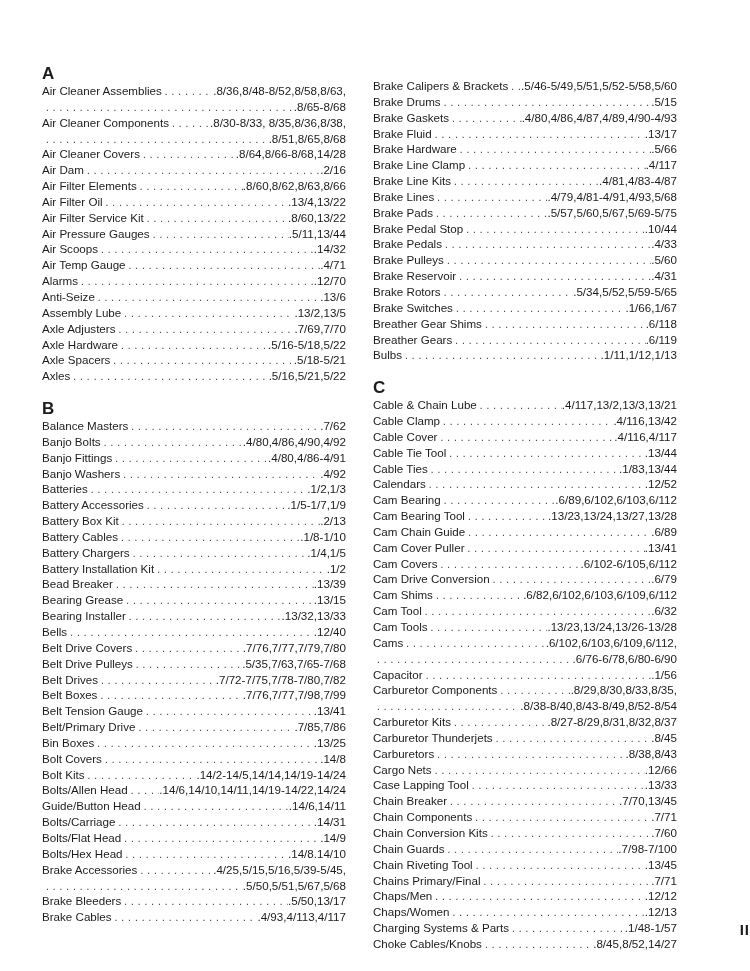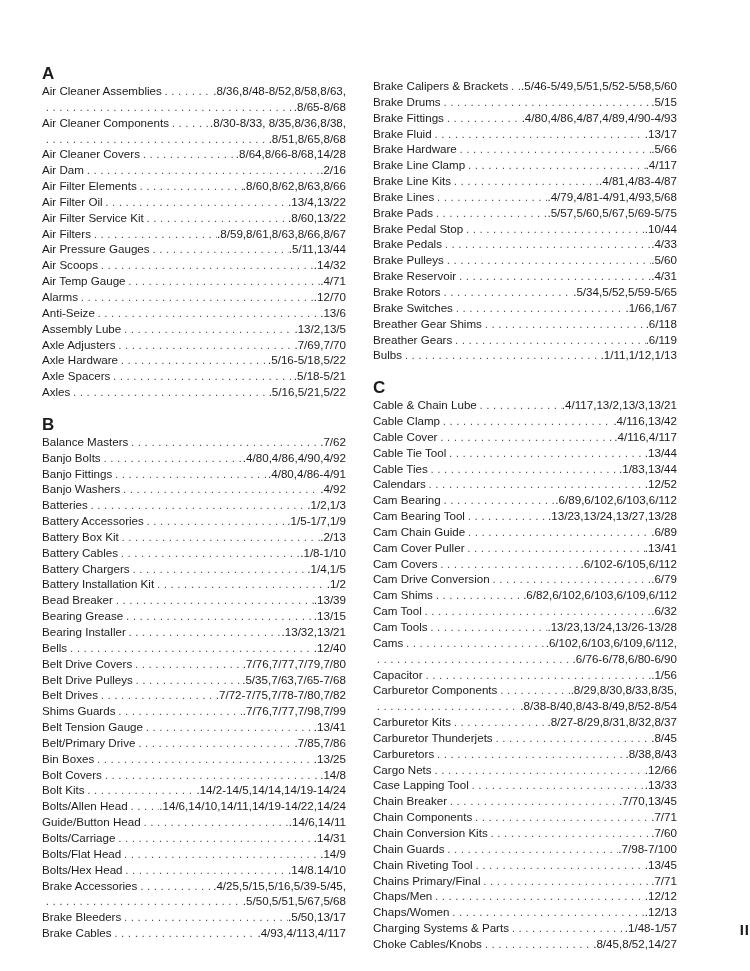--- a/index.html
+++ b/index.html
@@ -80,27 +80,20 @@
       </div>
       <div class="entry">
         <div class="line">
           <span class="term">Air Filter Service Kit</span>
           <span class="dots"></span>
           <span class="pages">.8/60,13/22</span>
         </div>
       </div>
       <div class="entry">
         <div class="line">
-          <span class="term">Air Filters</span>
-          <span class="dots"></span>
-          <span class="pages">.8/59,8/61,8/63,8/66,8/67</span>
-        </div>
-      </div>
-      <div class="entry">
-        <div class="line">
           <span class="term">Air Pressure Gauges</span>
           <span class="dots"></span>
           <span class="pages">.5/11,13/44</span>
         </div>
       </div>
       <div class="entry">
         <div class="line">
           <span class="term">Air Scoops</span>
           <span class="dots"></span>
           <span class="pages">.14/32</span>
@@ -246,21 +239,21 @@
         <div class="line">
           <span class="term">Bearing Grease</span>
           <span class="dots"></span>
           <span class="pages">.13/15</span>
         </div>
       </div>
       <div class="entry">
         <div class="line">
           <span class="term">Bearing Installer</span>
           <span class="dots"></span>
-          <span class="pages">.13/32,13/21</span>
+          <span class="pages">.13/32,13/33</span>
         </div>
       </div>
       <div class="entry">
         <div class="line">
           <span class="term">Bells</span>
           <span class="dots"></span>
           <span class="pages">.12/40</span>
         </div>
       </div>
       <div class="entry">
@@ -279,21 +272,21 @@
       </div>
       <div class="entry">
         <div class="line">
           <span class="term">Belt Drives</span>
           <span class="dots"></span>
           <span class="pages">.7/72-7/75,7/78-7/80,7/82</span>
         </div>
       </div>
       <div class="entry">
         <div class="line">
-          <span class="term">Shims Guards</span>
+          <span class="term">Belt Boxes</span>
           <span class="dots"></span>
           <span class="pages">.7/76,7/77,7/98,7/99</span>
         </div>
       </div>
       <div class="entry">
         <div class="line">
           <span class="term">Belt Tension Gauge</span>
           <span class="dots"></span>
           <span class="pages">.13/41</span>
         </div>
@@ -399,21 +392,21 @@
       </div>
       <div class="entry">
         <div class="line">
           <span class="term">Brake Drums</span>
           <span class="dots"></span>
           <span class="pages">.5/15</span>
         </div>
       </div>
       <div class="entry">
         <div class="line">
-          <span class="term">Brake Fittings</span>
+          <span class="term">Brake Gaskets</span>
           <span class="dots"></span>
           <span class="pages">.4/80,4/86,4/87,4/89,4/90-4/93</span>
         </div>
       </div>
       <div class="entry">
         <div class="line">
           <span class="term">Brake Fluid</span>
           <span class="dots"></span>
           <span class="pages">.13/17</span>
         </div>

